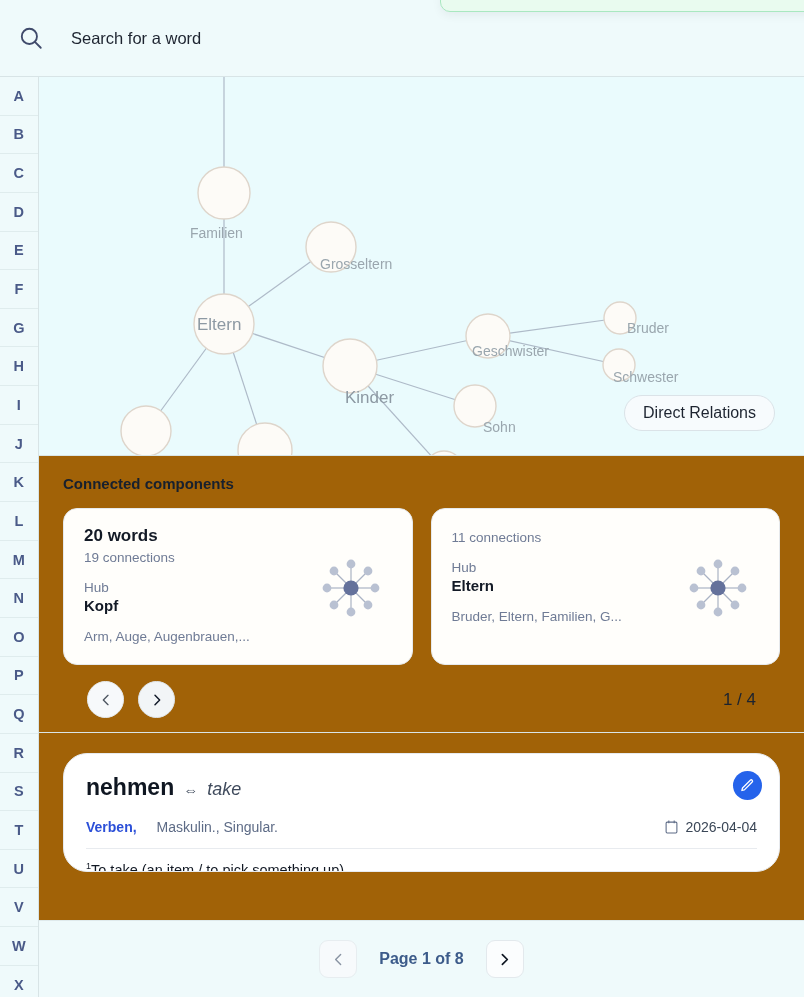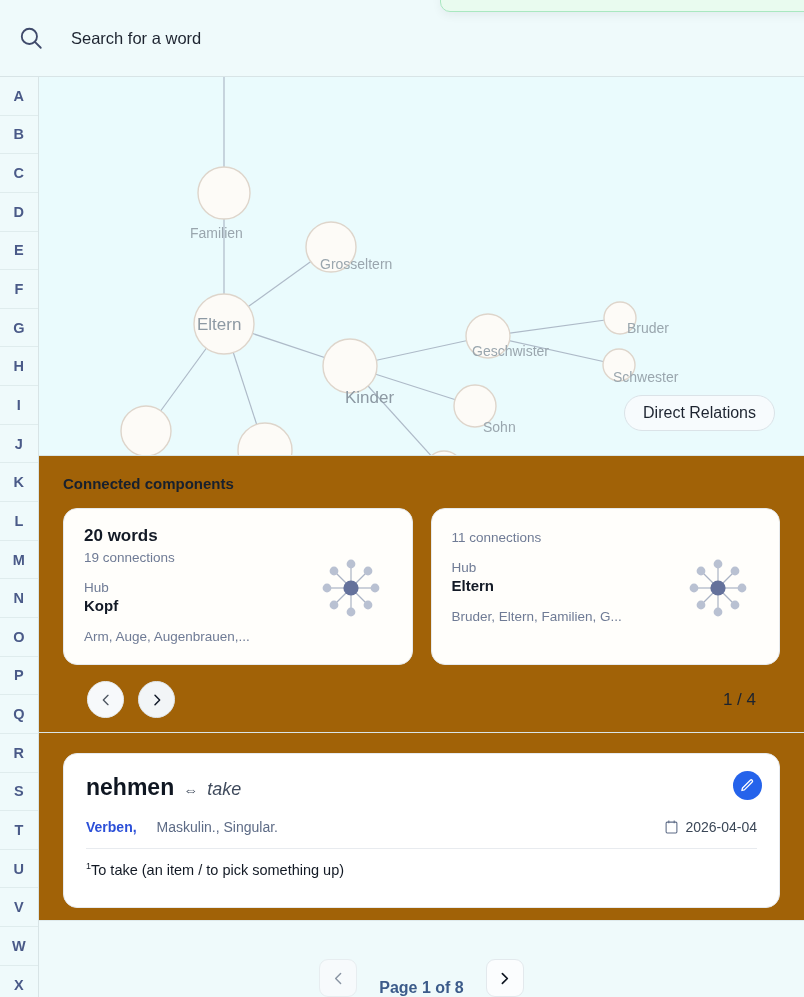--- a/index.html
+++ b/index.html
@@ -136,24 +136,24 @@
   .cc-count { margin-left: auto; font-size: 17px; color: #1b2330; }
 
   
   .entry-wrap {
     border-top: 1px solid #d9e5e7;
     padding: 20px 24px 0 24px;
   }
   .entry-card {
     background: #ffffff;
     border: 1px solid #e7eaee;
-    border-radius: 14px;
+    border-radius: 24px;
     padding: 20px 22px 14px 22px;
     position: relative;
-    height: 155px;
+    height: 119px;
     overflow: hidden;
   }
   .entry-head { display: flex; align-items: baseline; }
   .entry-word { font-size: 23px; font-weight: bold; color: #0f1621; }
   .entry-arrow { font-size: 15px; color: #3f4a5c; margin: 0 9px; }
   .entry-trans { font-size: 18px; font-style: italic; color: #3f4a5c; }
   .entry-meta { display: flex; align-items: center; margin-top: 18px; }
   .entry-pos { font-size: 14px; font-weight: bold; color: #2b4fd8; }
   .entry-gram { font-size: 14px; color: #5d6b86; margin-left: 20px; }
   .entry-date-wrap { margin-left: auto; display: flex; align-items: center; gap: 7px; }
@@ -170,21 +170,21 @@
     display: flex; align-items: center; justify-content: center;
     color: #ffffff;
   }
 
   
   .pager {
     position: absolute; left: 0; bottom: 0;
     width: 765px; height: 77px;
     border-top: 1px solid #dfeaec;
     background: #effafb;
-    display: flex; align-items: flex-end; justify-content: center;
+    display: flex; align-items: center; justify-content: center;
     gap: 22px;
   }
   .sq-btn {
     width: 38px; height: 38px; border-radius: 9px;
     background: #f7fafc; border: 1px solid #e7edf0;
     display: flex; align-items: center; justify-content: center;
     cursor: pointer; color: #8a94a3;
   }
   .sq-btn.active { background: #fbfdfe; border-color: #e3e9ed; color: #0d1521; }
   .pager-label { font-size: 16px; font-weight: bold; color: #3c5b8a; }

